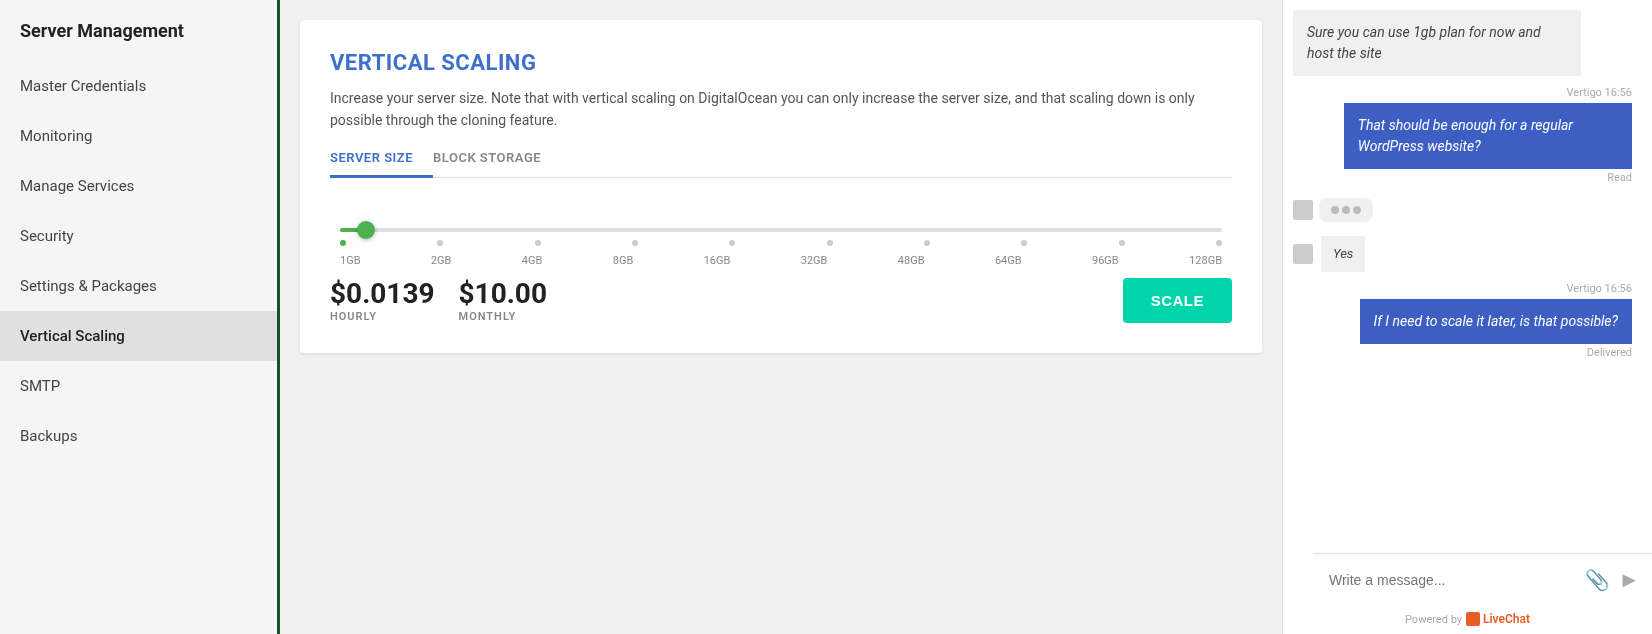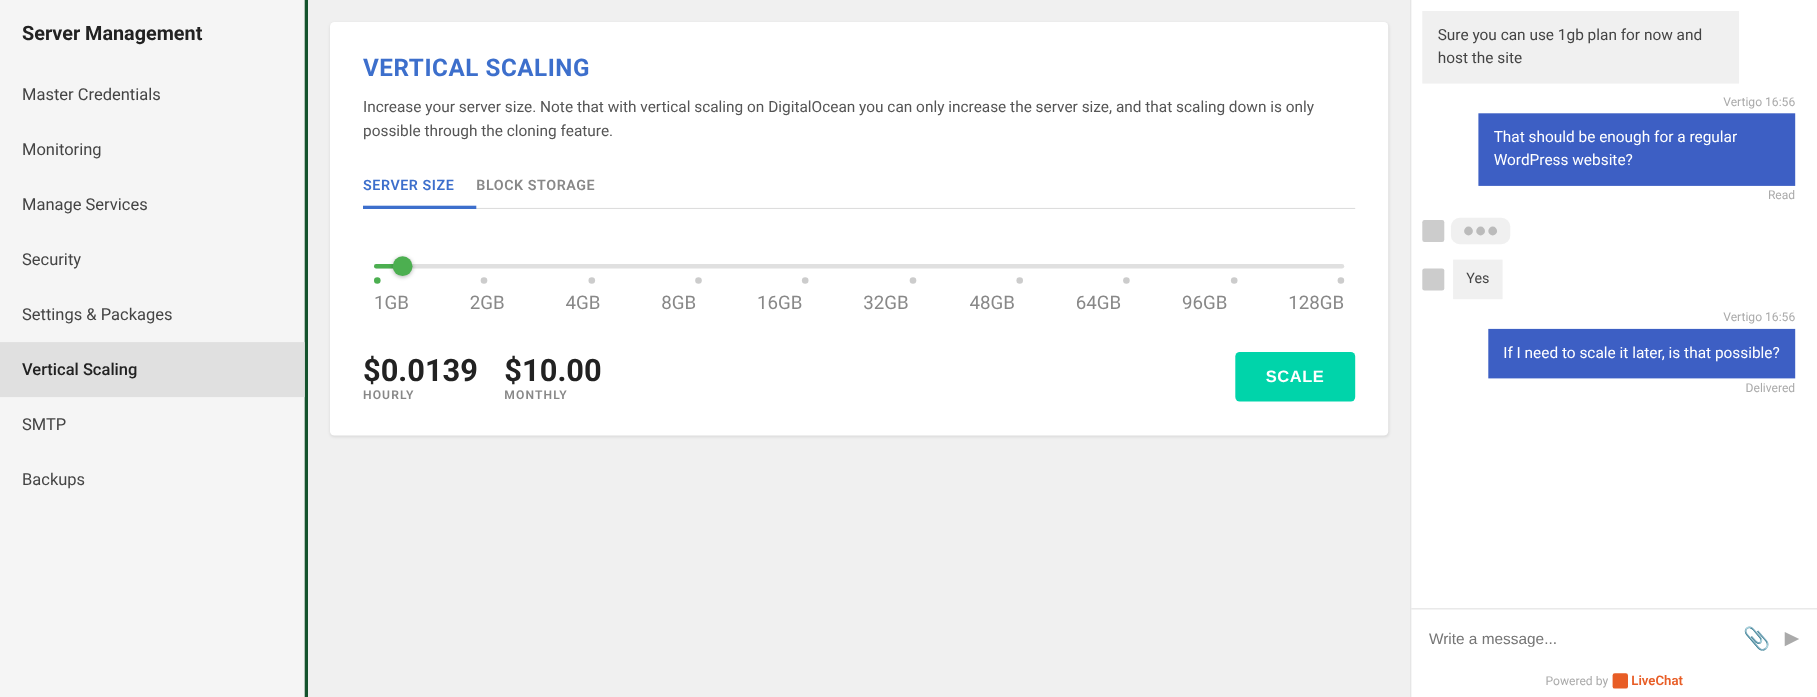--- a/index.html
+++ b/index.html
@@ -57,21 +57,21 @@
       font-size: 22px;
       font-weight: 700;
       color: #3d6fcc;
       margin-bottom: 12px;
       letter-spacing: 0.5px;
     }
     .page-description {
       font-size: 14px;
       color: #555;
       line-height: 1.6;
-      margin-bottom: 20px;
+      margin-bottom: 8px;
     }
 
     
     .tabs {
       display: flex;
       border-bottom: 1px solid #ddd;
     }
     .tab {
       padding: 10px 20px 10px 0;
       font-size: 13px;
@@ -140,30 +140,29 @@
     .dot.active {
       background: #4caf50;
     }
     .slider-labels {
       display: flex;
       justify-content: space-between;
       padding: 0 10px;
       margin-top: 4px;
     }
     .slider-label {
-      font-size: 17px;
+      font-size: 11px;
       color: #888;
     }
 
     
     .pricing-section {
       display: flex;
-      align-items: center;
+      align-items: flex-end;
       gap: 24px;
-      margin-top: 24px;
     }
     .price-block {
       display: flex;
       flex-direction: column;
     }
     .price-value {
       font-size: 28px;
       font-weight: 700;
       color: #222;
     }
@@ -225,20 +224,21 @@
     .message-meta.right {
       text-align: right;
     }
 
     .message-bubble {
       max-width: 85%;
       padding: 12px 14px;
       border-radius: 0;
       font-size: 14px;
       line-height: 1.5;
+      font-style: italic;
     }
     .message-bubble.incoming-gray {
       background: #f0f0f0;
       color: #444;
     }
     .message-bubble.outgoing-blue {
       background: #3d5fc4;
       color: #fff;
     }
     .message-bubble.incoming-small {
@@ -279,20 +279,21 @@
       width: 8px;
       height: 8px;
       background: #bbb;
       border-radius: 50%;
     }
 
     
     .chat-input-area {
       border-top: 1px solid #e0e0e0;
       padding: 10px 12px;
+      margin-left: 30px;
     }
     .chat-input-row {
       display: flex;
       align-items: center;
       gap: 8px;
     }
     .chat-input {
       flex: 1;
       border: none;
       outline: none;

